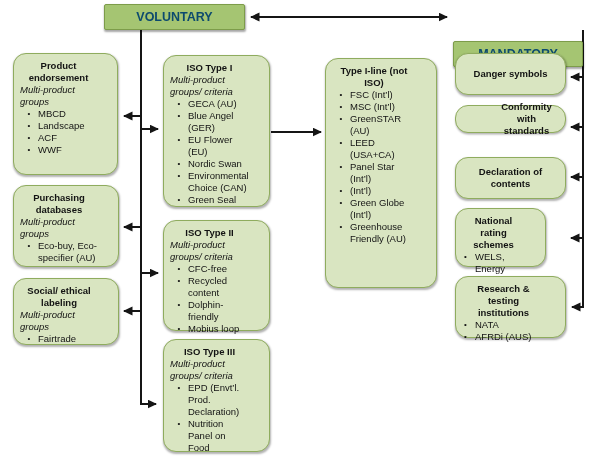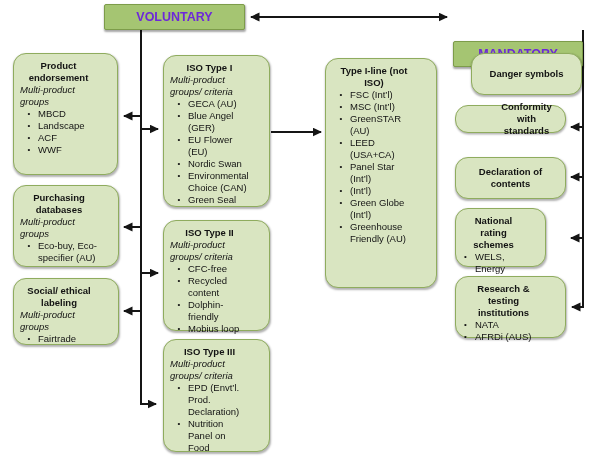--- a/index.html
+++ b/index.html
@@ -26,21 +26,21 @@
     position: absolute;
     background: #a5c572;
     border: 1.6px solid #7d9c4a;
     border-radius: 2px;
     box-sizing: border-box;
     display: flex;
     align-items: center;
     justify-content: center;
     font-weight: bold;
     font-size: 12.5px;
-    color: #6d28d9;
+    color: #0c4a6e;
     box-shadow: 0.5px 1.5px 2px rgba(0,0,0,0.35);
   }
   .box {
     position: absolute;
     background: #d9e5c1;
     border: 1.6px solid #8fac5e;
     border-radius: 13px;
     box-sizing: border-box;
     padding: 6px 20px 4px 6px;
     color: #131313;
@@ -250,21 +250,21 @@
           <span class="dot">•</span>
           <span class="bt">Green Globe (Int’l)</span>
         </div>
         <div class="bullet-item">
           <span class="dot">•</span>
           <span class="bt">Greenhouse Friendly (AU)</span>
         </div>
       </div>
   </div>
 
-  <div class="box center-box" style="left:455px; top:53px; width:111px; height:42px;margin-left:16px;">
+  <div class="box center-box" style="left:455px; top:53px; width:111px; height:42px;">
     <div class="box-title">Danger symbols</div>
   </div>
 
   <div class="box center-box" style="left:455px; top:105px; width:111px; height:28px;padding-left:39px;">
     <div class="box-title">Conformity with standards</div>
   </div>
 
   <div class="box center-box" style="left:455px; top:157px; width:111px; height:42px;">
     <div class="box-title">Declaration of contents</div>
   </div>

